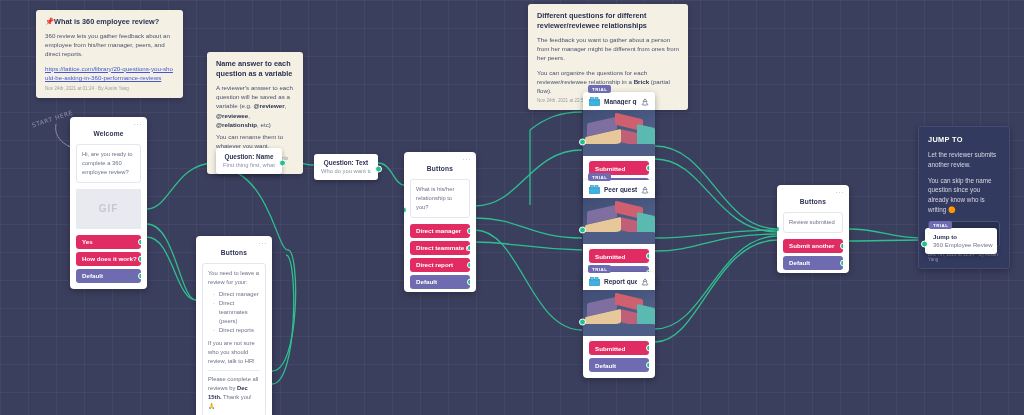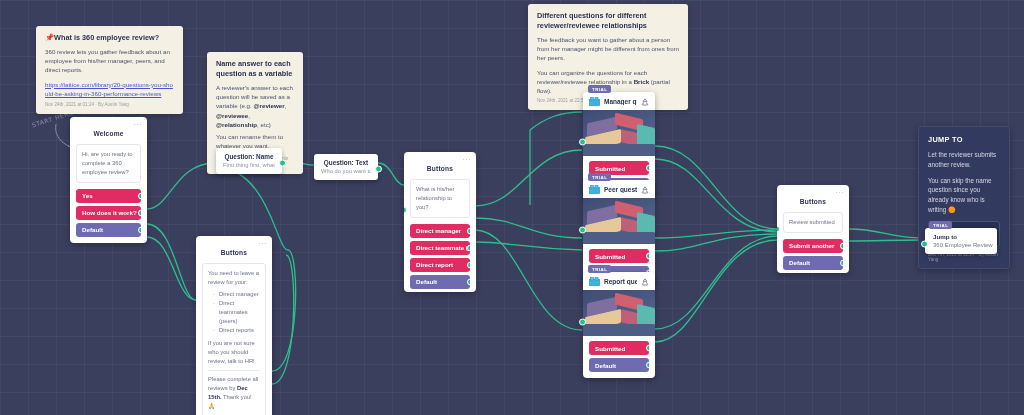--- a/index.html
+++ b/index.html
@@ -249,21 +249,21 @@
       <path d="M530 130 L 530 205"></path>
     </g>
   </svg>
 
   <div class="handwrite" style="left:31px; top:115px;">START HERE</div>
   <svg style="position:absolute;left:52px;top:122px;" width="36" height="32">
     <path d="M4 2 C 2 12, 8 22, 22 26" fill="none" stroke="#8f93ad" stroke-width="0.9"></path>
     <path d="M22 26 L 16 24 M22 26 L 19 20" fill="none" stroke="#8f93ad" stroke-width="0.9"></path>
   </svg>
 
-  <div class="note" style="left:36px; top:26px; width:147px;">
+  <div class="note" style="left:36px; top:10px; width:147px;">
     <div class="note-title">
       <span>📌</span><span>What is 360 employee review?</span>
     </div>
     <div class="note-p">360 review lets you gather feedback about an employee from his/her manager, peers, and direct reports.</div>
     <a class="note-link" href="#">https://lattice.com/library/20-questions-you-should-be-asking-in-360-performance-reviews</a>
     <div class="note-meta">Nov 24th, 2021 at 01:24 · By Austin Yang</div>
   </div>
 
   <div class="note" style="left:207px; top:52px; width:96px;">
     <div class="note-title">Name answer to each question as a variable</div>
@@ -285,20 +285,21 @@
     </div>
     <div class="note-meta">Nov 24th, 2021 at 22:57 · By Austin Yang</div>
   </div>
 
   <div class="node" style="left:70px; top:117px; width:77px;">
     <div class="node-head">
       <span class="node-title">Welcome</span>
       <span class="node-dots">···</span>
     </div>
     <div class="node-body">Hi, are you ready to complete a 360 employee review?</div>
+    <div class="gif-box">GIF</div>
     <div class="btn-row btn-pink">
       <span>Yes</span>
       <span class="dot"></span>
     </div>
     <div class="btn-row btn-pink">
       <span>How does it work?</span>
       <span class="dot"></span>
     </div>
     <div class="btn-row btn-purple">
       <span>Default</span>

